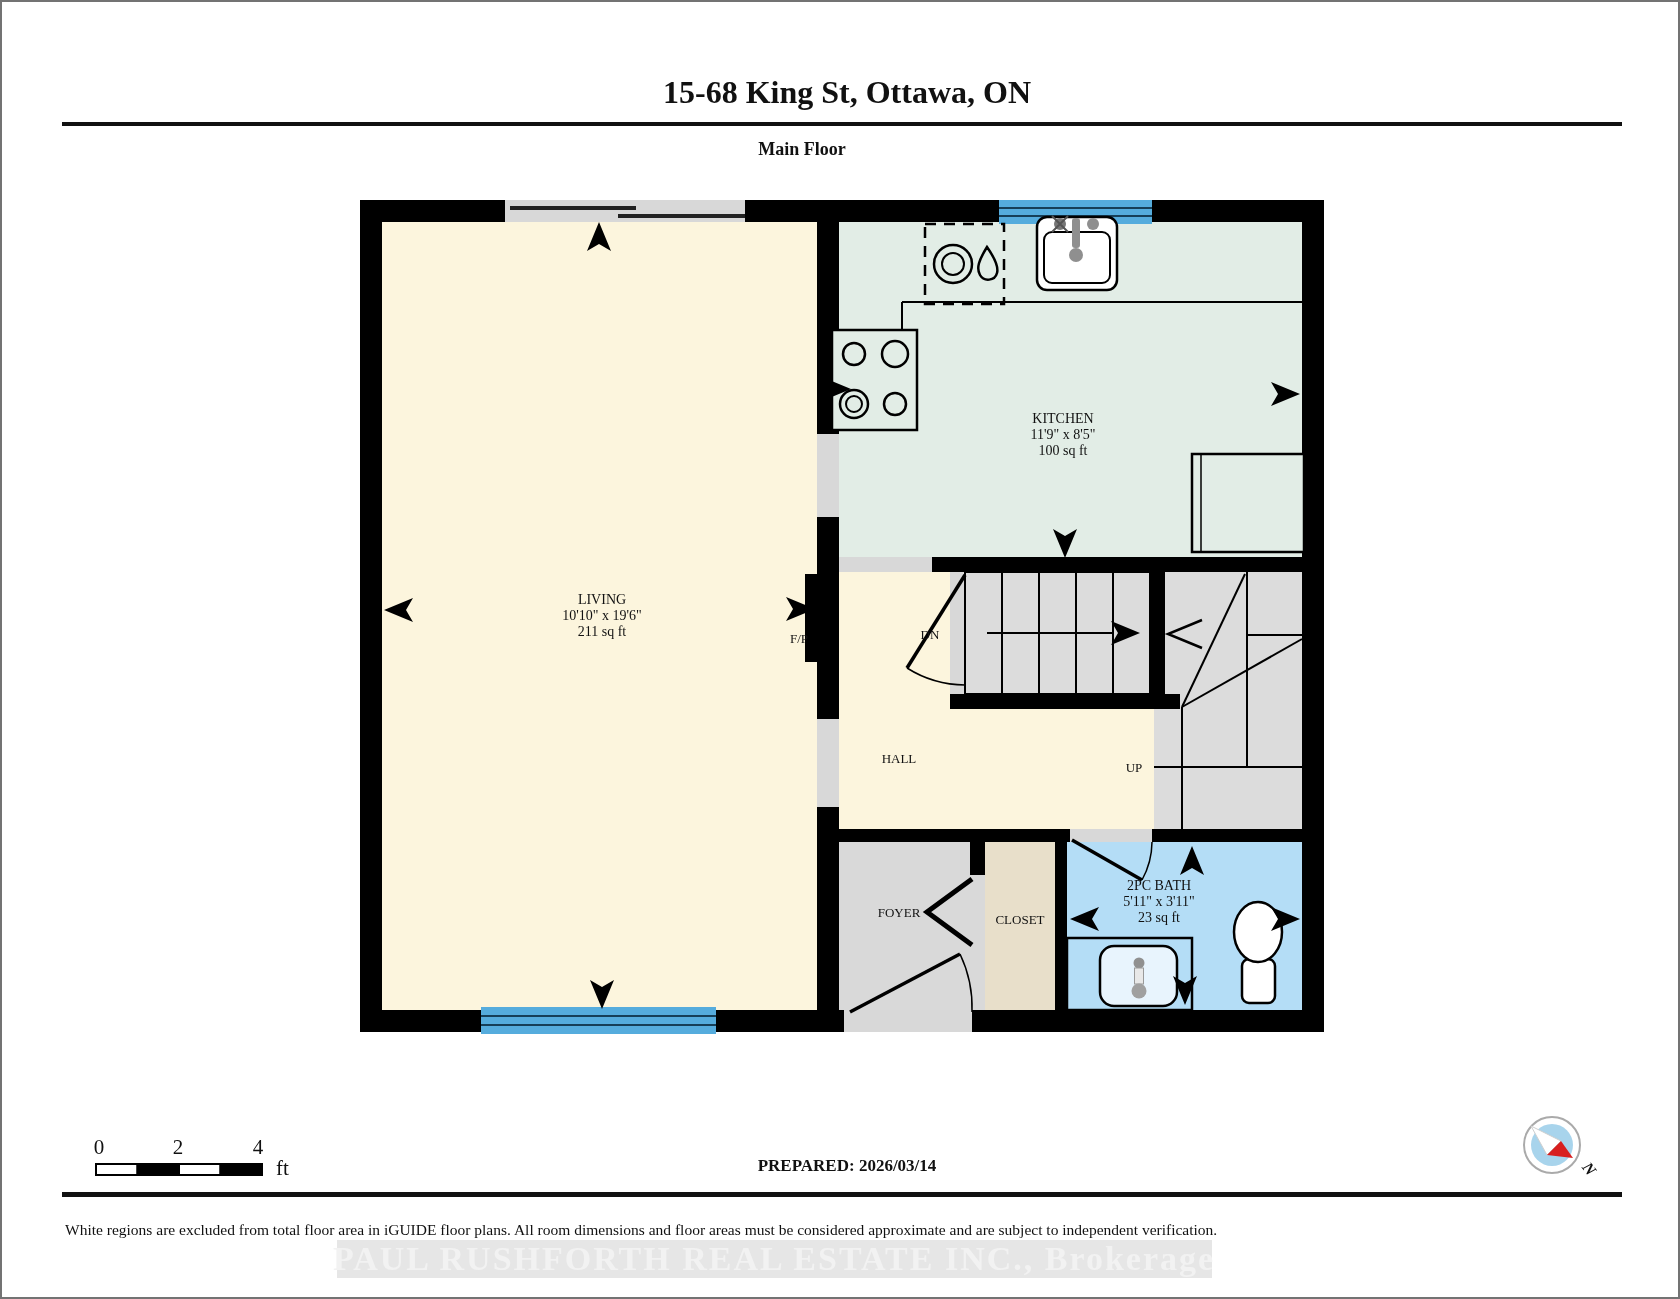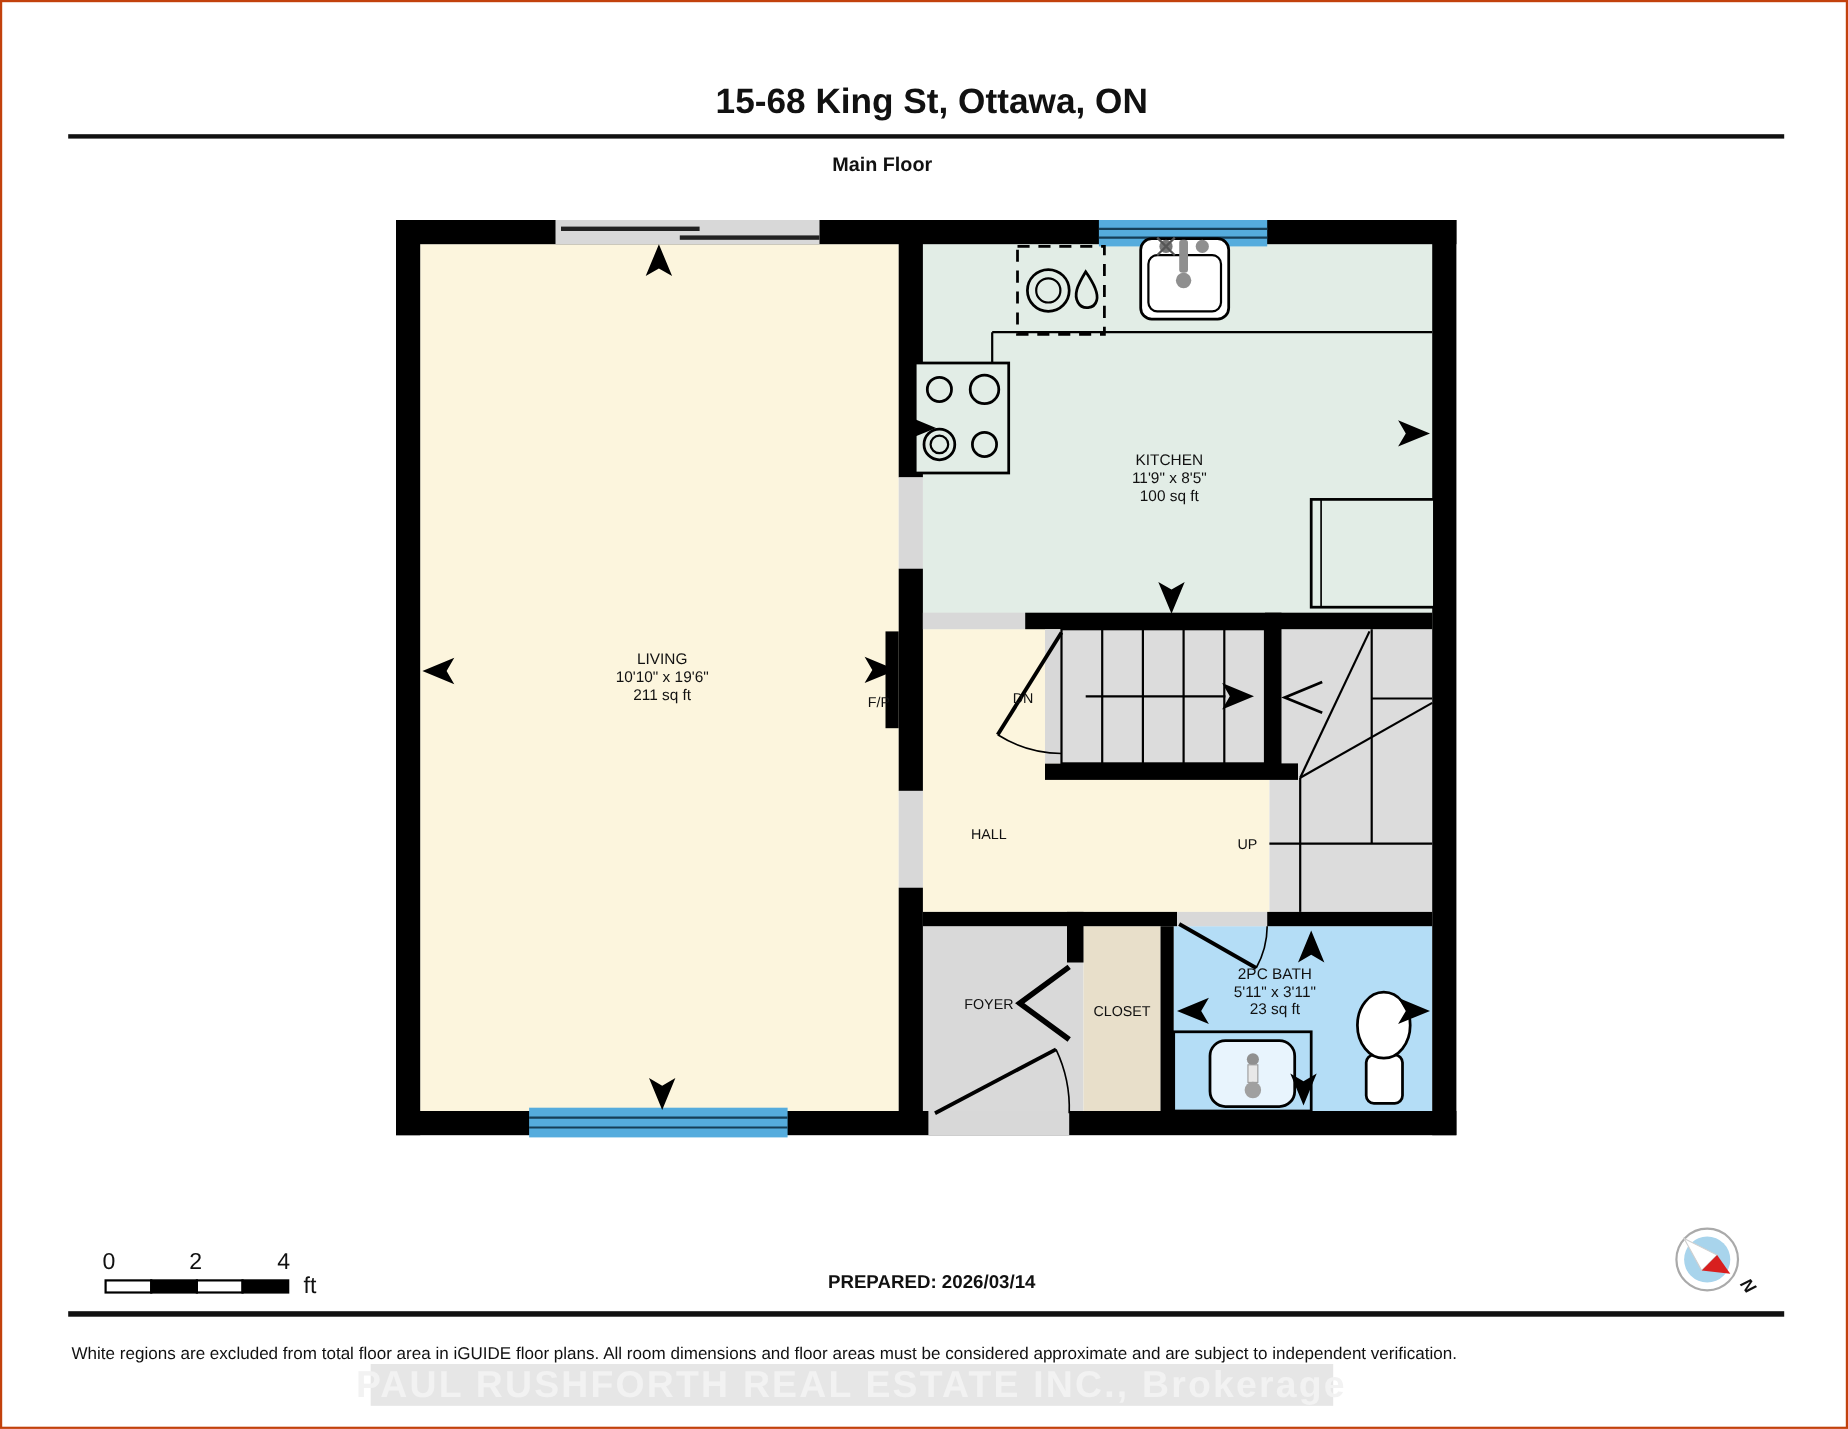--- a/index.html
+++ b/index.html
@@ -1,22 +1,22 @@
 <!DOCTYPE html>
 <html><head>
 <meta charset="utf-8">
 <style>
   html,body{margin:0;padding:0;background:#fff;}
   .page{
     position:relative;
     width:1680px;height:1299px;
     box-sizing:border-box;
     background:#ffffff;
-    border:2px solid #c2410c;
-    font-family:Liberation Sans, sans-serif;
+    border:2px solid #737373;
+    font-family:Liberation Serif, serif;
     overflow:hidden;
   }
   svg{position:absolute;left:0;top:0;}
   text{fill:#111;}
   .t-title{font-size:32px;font-weight:bold;}
   .t-sub{font-size:18px;font-weight:bold;}
   .t-room{font-size:14px;}
   .t-small{font-size:13px;}
   .t-scale{font-size:21px;}
   .t-prepared{font-size:17px;font-weight:bold;}

